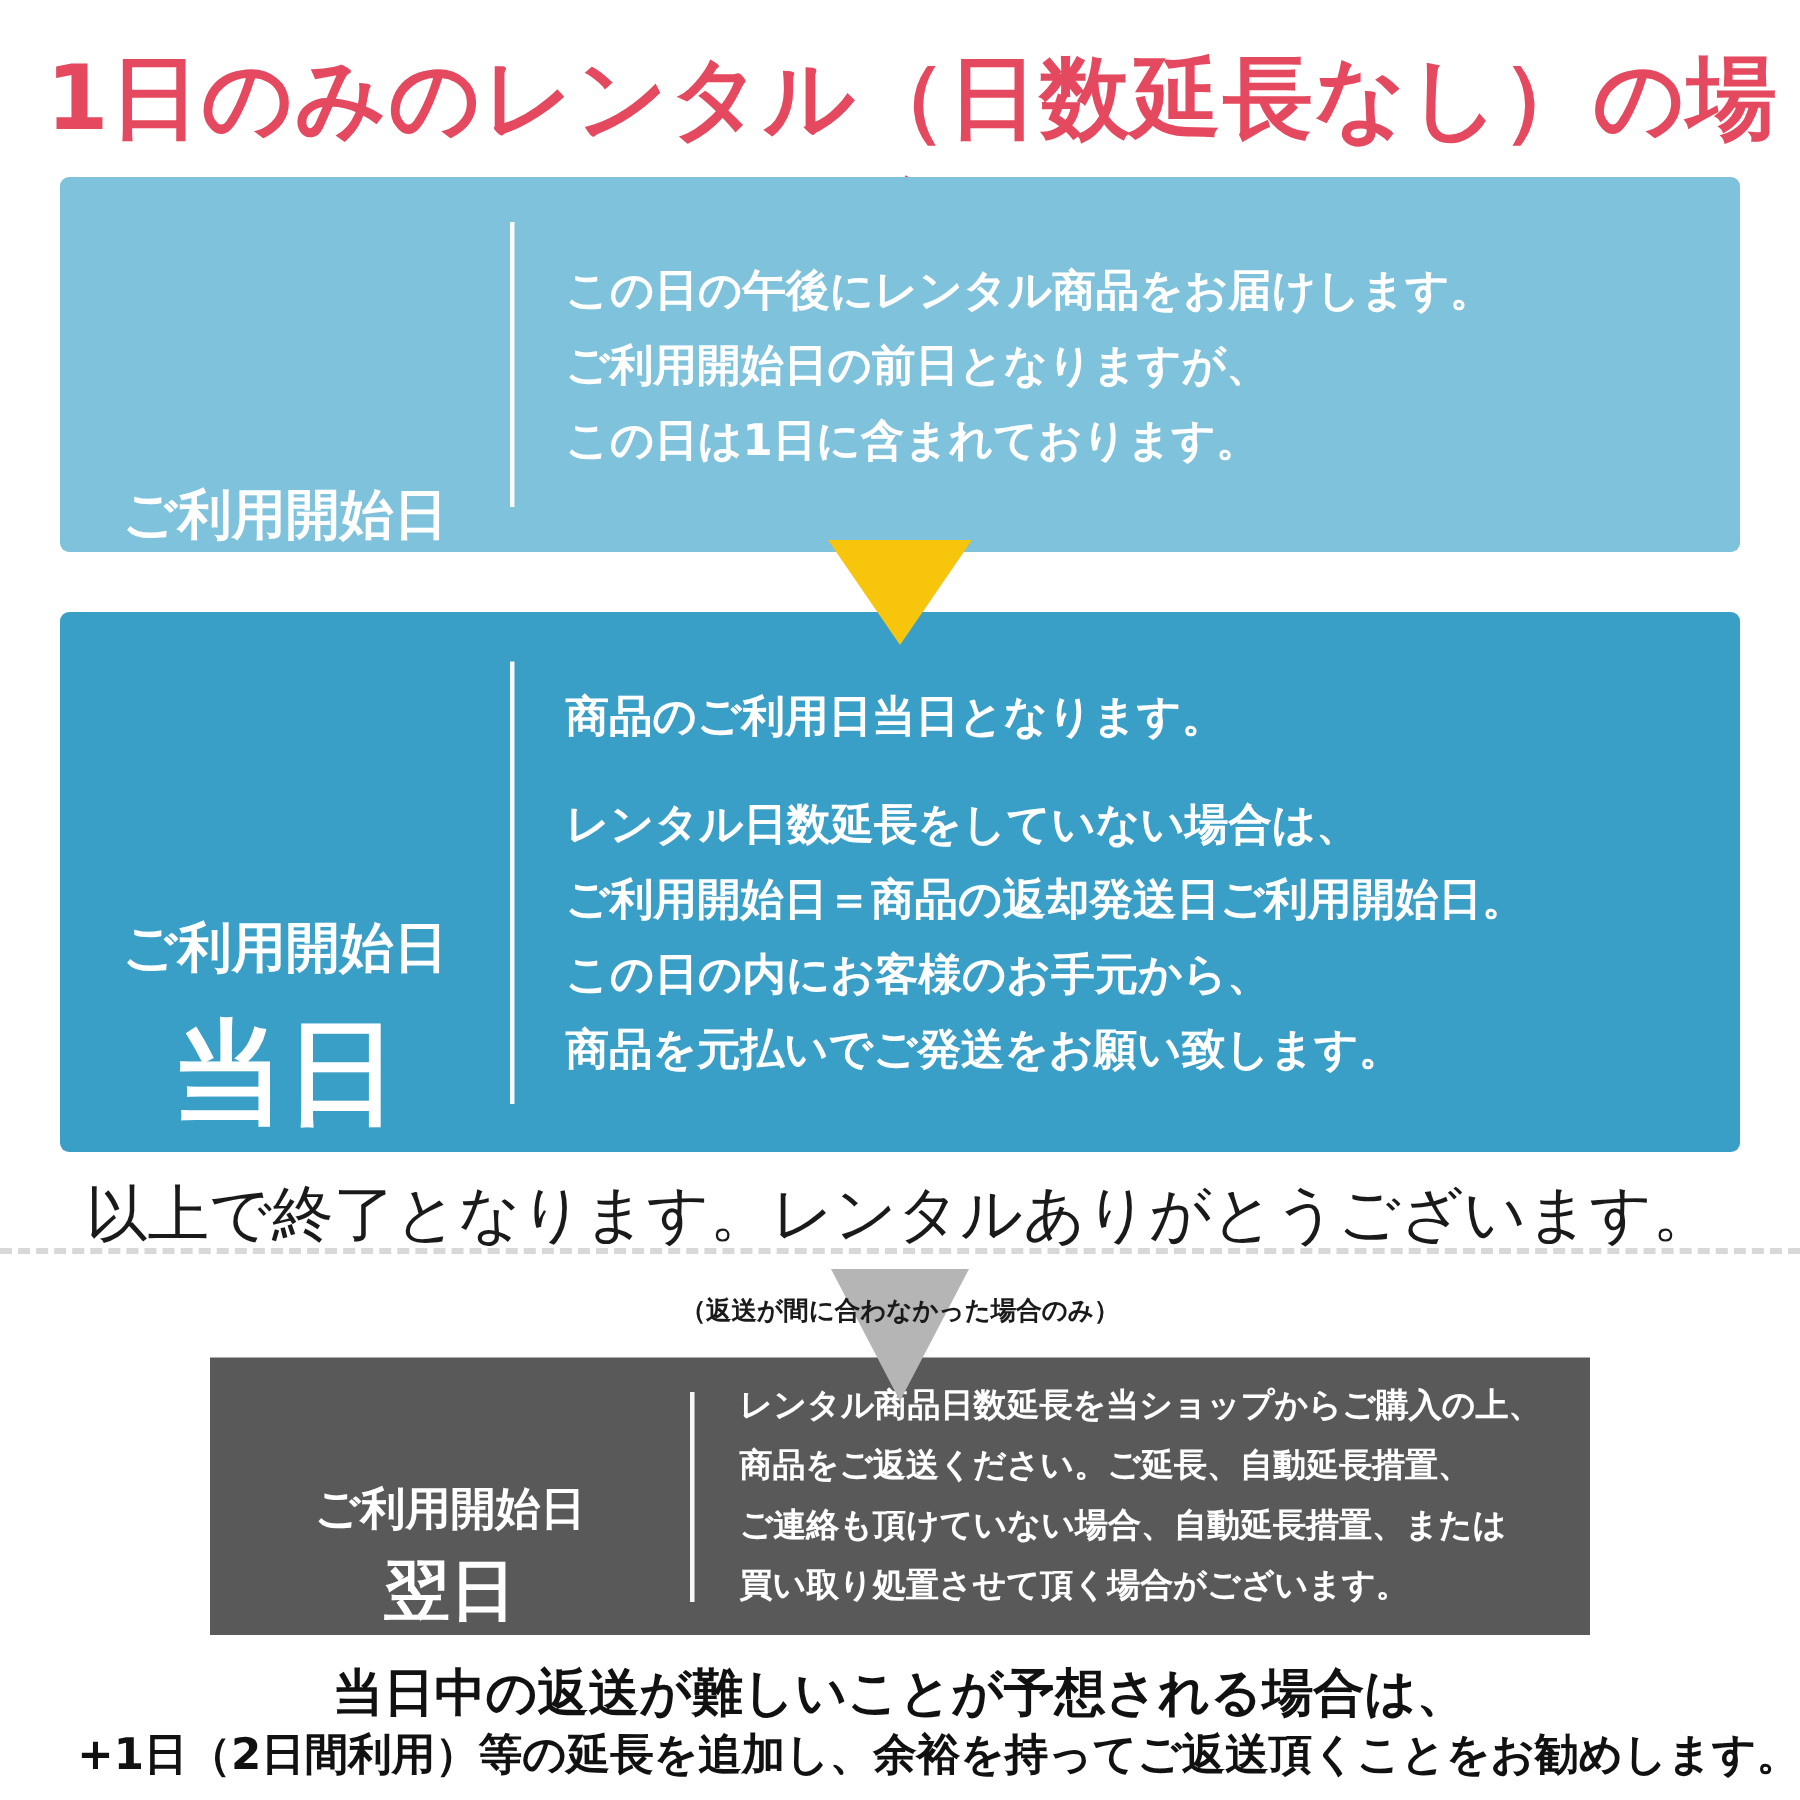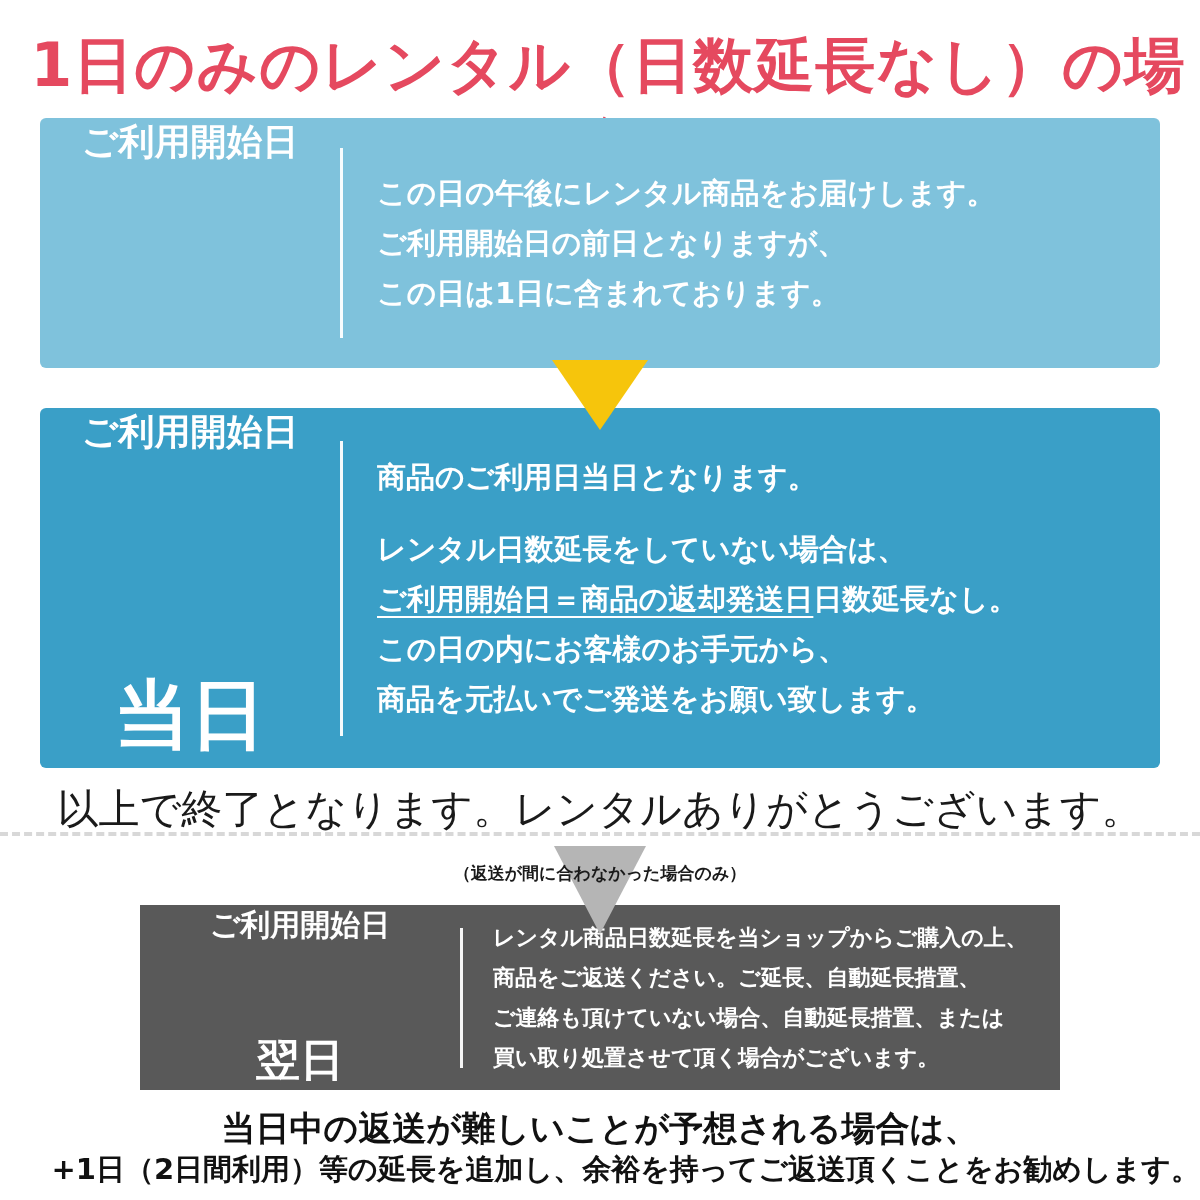--- a/index.html
+++ b/index.html
@@ -16,38 +16,38 @@
     color:#ffffff; font-weight:bold; border-radius:6px;
   }
   .box-prev { top:118px; height:250px; background:#7fc2dc; }
   .box-same { top:408px; height:360px; background:#3a9fc7; }
   .box-next {
     position:absolute; left:140px; right:140px; top:905px; height:185px;
     background:#595959; display:flex; align-items:stretch; color:#ffffff; font-weight:bold;
   }
   .day-label {
     width:300px; flex-shrink:0; display:flex; flex-direction:column;
-    align-items:center; justify-content:space-between; text-align:center;
+    align-items:center; justify-content:flex-end; text-align:center;
   }
   .day-label .top { font-size:36px; }
   .day-label .big { font-size:76px; margin-top:8px; }
   .box-next .day-label { width:320px; }
   .box-next .day-label .top { font-size:30px; }
   .box-next .day-label .big { font-size:44px; margin-top:4px; }
   .vline { width:3px; background:rgba(255,255,255,0.95); align-self:center; flex-shrink:0; }
   .box-prev .vline { height:190px; }
   .box-same .vline { height:295px; }
   .box-next .vline { height:140px; }
   .day-text {
     flex:1; display:flex; flex-direction:column; justify-content:center;
     padding-left:34px; padding-right:8px; font-size:29px; line-height:50px;
   }
   .box-next .day-text { font-size:22px; line-height:40px; padding-left:30px; }
   .spacer { height:22px; }
-  .u { text-decoration:underline; text-underline-offset:7px; text-decoration-thickness:2px; }
+  .u { text-underline-offset:7px; text-decoration-thickness:2px; }
   .arrow-yellow {
     position:absolute; top:360px; left:50%; transform:translateX(-50%);
     width:0; height:0; border-left:48px solid transparent; border-right:48px solid transparent;
     border-top:70px solid #f6c50c; z-index:5;
   }
   .arrow-gray {
     position:absolute; top:846px; left:50%; transform:translateX(-50%);
     width:0; height:0; border-left:46px solid transparent; border-right:46px solid transparent;
     border-top:88px solid #b5b5b5; z-index:1;
   }
@@ -93,21 +93,21 @@
   <div class="day-box box-same">
     <div class="day-label">
       <div class="top">ご利用開始日</div>
       <div class="big">当日</div>
     </div>
     <div class="vline"></div>
     <div class="day-text">
       <div>商品のご利用日当日となります。</div>
       <div class="spacer"></div>
       <div>レンタル日数延長をしていない場合は、</div>
-      <div><span class="u">ご利用開始日＝商品の返却発送日</span><span>日数延長なし。</span></div>
+      <div><span class="u">ご利用開始日＝商品の返却発送日</span><span>ご利用開始日。</span></div>
       <div>この日の内にお客様のお手元から、</div>
       <div>商品を元払いでご発送をお願い致します。</div>
     </div>
   </div>
 
   <div class="closing">以上で終了となります。レンタルありがとうございます。</div>
 
   <div class="dashed"></div>
 
   <div class="arrow-gray"></div>

